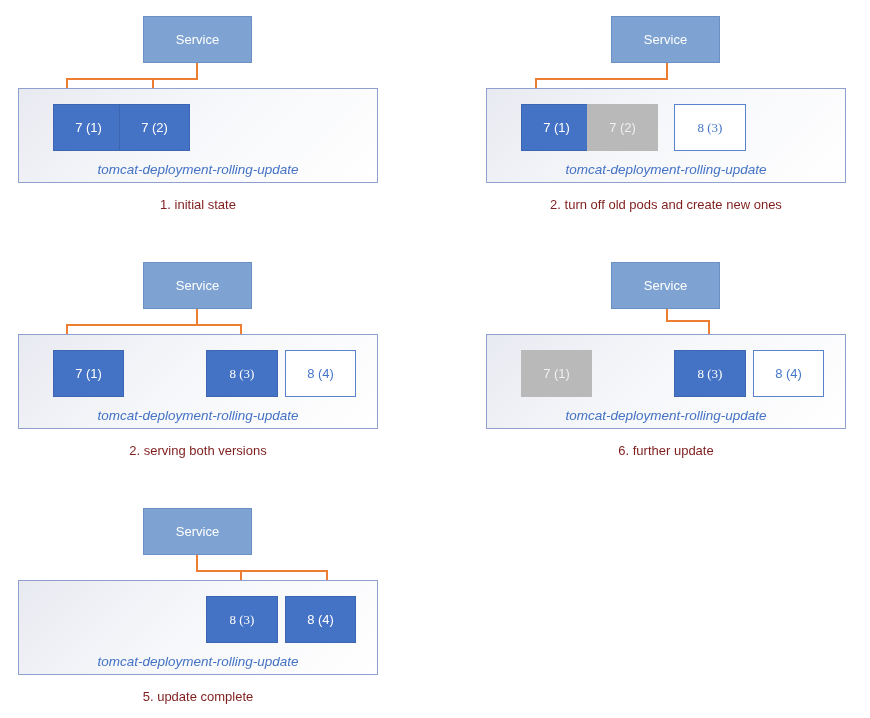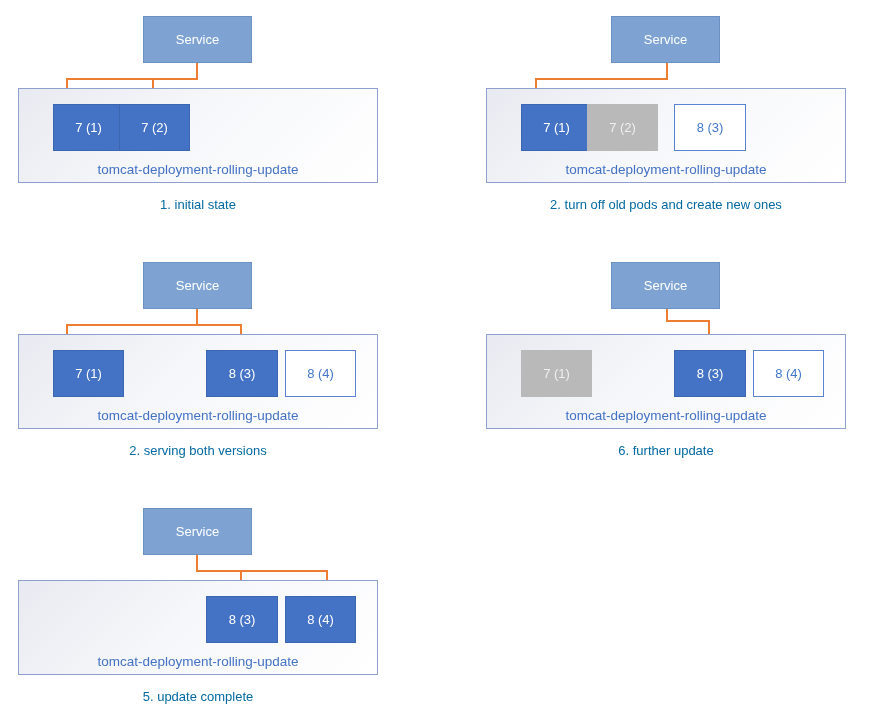--- a/index.html
+++ b/index.html
@@ -17,28 +17,28 @@
              box-sizing:border-box;border:1px solid #8FA0CF;
              background:linear-gradient(135deg,#E8EAF1 0%,#F6F7FA 45%,#ffffff 100%);}
 
   .pod{position:absolute;top:15px;height:47px;box-sizing:border-box;
        font-size:13px;text-align:center;line-height:45px;}
   .pod.active{background:#4472C4;border:1px solid #3C66B1;color:#ffffff;}
   .pod.terminated{background:#B9B9B9;border:1px solid #B9B9B9;color:#EFEFEF;}
   .pod.new{background:#ffffff;border:1.5px solid #5B82CF;color:#4577C9;}
   .slot1{left:15px;width:71px;margin-left:19px;}
   .slot2{left:100px;width:71px;}
-  .slot3{left:187px;width:72px;}
+  .slot3{left:187px;width:72px;font-family:Liberation Serif, serif;}
   .slot4{left:266px;width:71px;}
 
   .dep-label{position:absolute;left:0;bottom:5px;width:100%;text-align:center;
-             color:#4472C4;font-size:13.5px;}
+             color:#4472C4;font-size:13.5px;font-style:italic;}
 
   .caption{position:absolute;left:18px;top:181px;width:360px;text-align:center;
-           color:#0369a1;font-size:13px;}
+           color:#7f1d1d;font-size:13px;}
 
   .hline,.vline{position:absolute;background:#ED7D31;}
   .hline{height:2px;}
   .vline{width:2px;}
   .ahead{position:absolute;width:0;height:0;
          border-left:5px solid transparent;border-right:5px solid transparent;
          border-top:9px solid #ED7D31;}
 </style>
 </head>
 <body>

